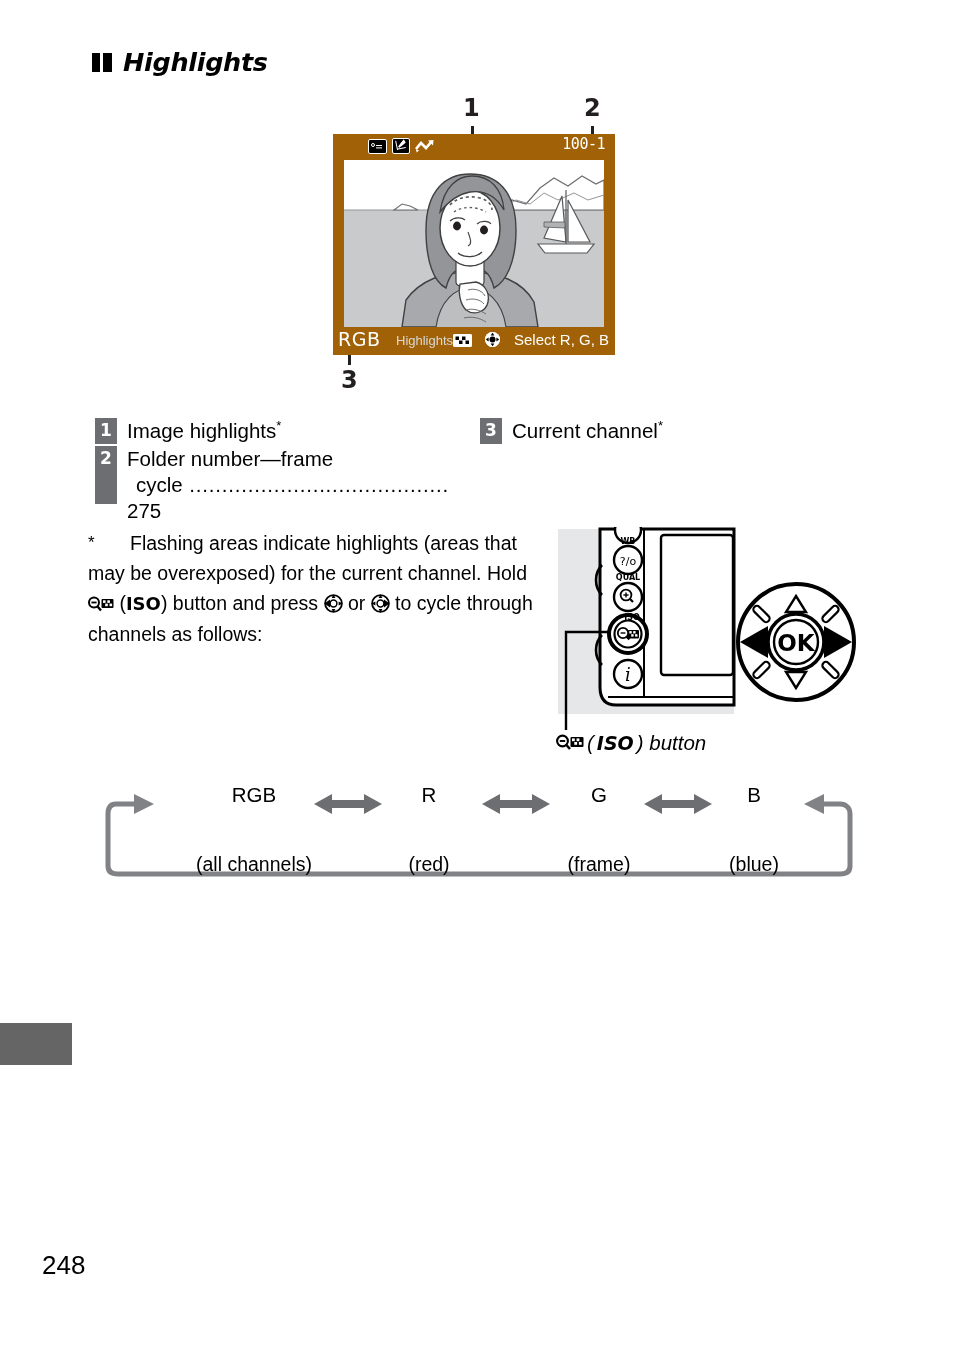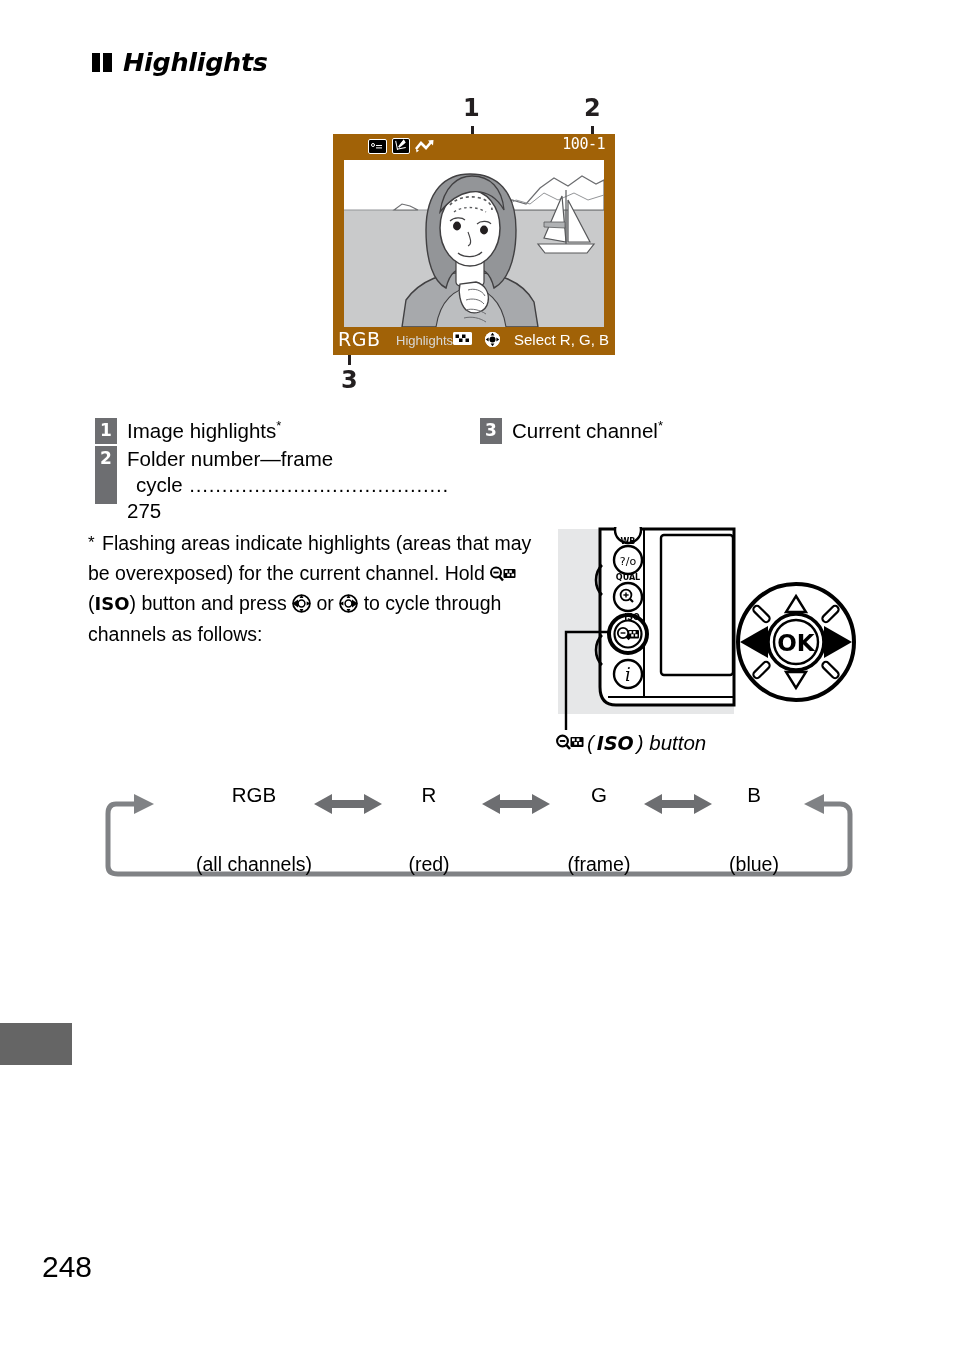--- a/index.html
+++ b/index.html
@@ -184,21 +184,21 @@
     line-height: 1;
   }
   .select-hint {
     position: absolute;
     right: 6px;
     top: 5px;
     color: #ffffff;
     font-size: 15px;
     line-height: 1;
     display: flex;
-    align-items: flex-start;
+    align-items: flex-end;
     gap: 14px;
   }
   .hint-icon1 {
     display: inline-block;
     width: 19px; height: 13px;
     background: #ffffff;
     border-radius: 2px;
     position: relative;
   }
   .hint-icon2 {
@@ -264,20 +264,21 @@
     font-size: 19.5px;
     line-height: 30px;
   }
   .footnote .ast {
     position: absolute;
     left: 0; top: 0;
     font-size: 17px;
   }
   .footnote .body {
     padding-left: 14px;
+    margin-left: 28px;
   }
   .footnote b { font-family: "DejaVu Sans", sans-serif; font-weight: bold; font-size: 18px; }
 
   .inline-zoomout {
     display: inline-block;
     vertical-align: -3px;
     width: 26px; height: 17px;
     position: relative;
   }
   .inline-msel {
@@ -343,21 +344,21 @@
     left: 0;
     top: 1023px;
     width: 72px;
     height: 42px;
     background: #656565;
   }
   .page-num {
     position: absolute;
     left: 42px;
     top: 1252px;
-    font-size: 30px;
+    font-size: 26px;
     line-height: 1;
     color: #000;
   }
 </style>
 </head>
 <body>
 
 <div class="section-head">
   <span class="head-marker">
     <i></i>

